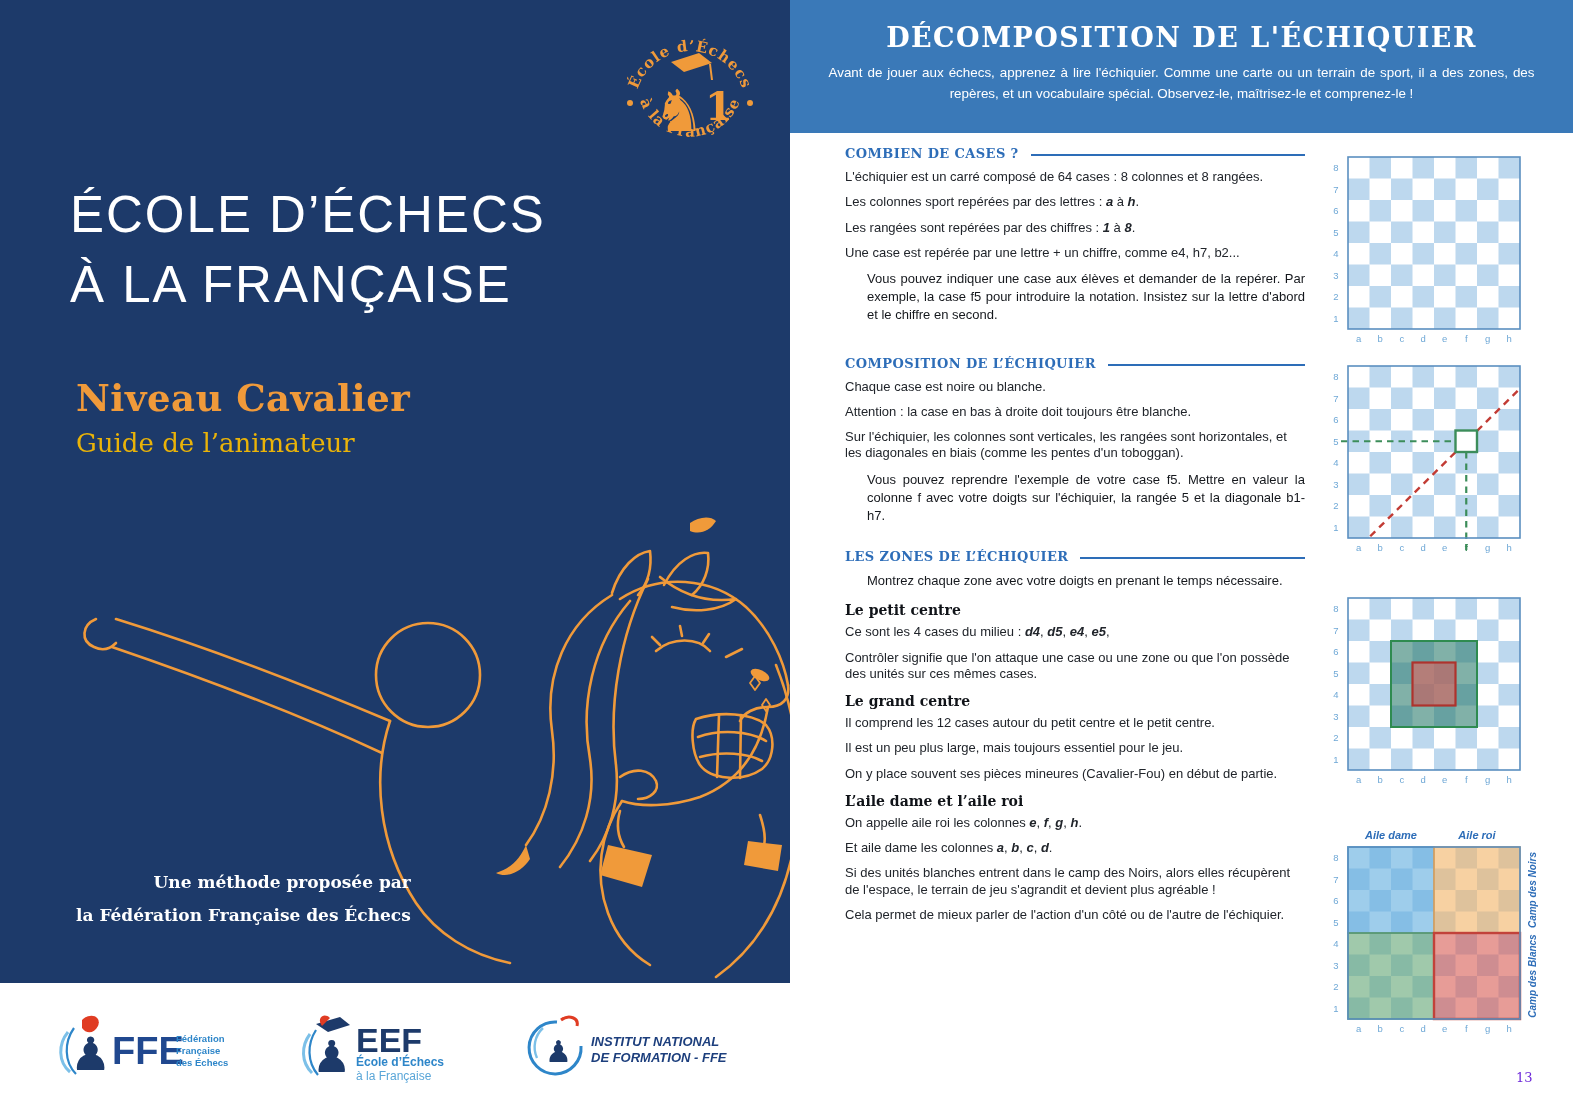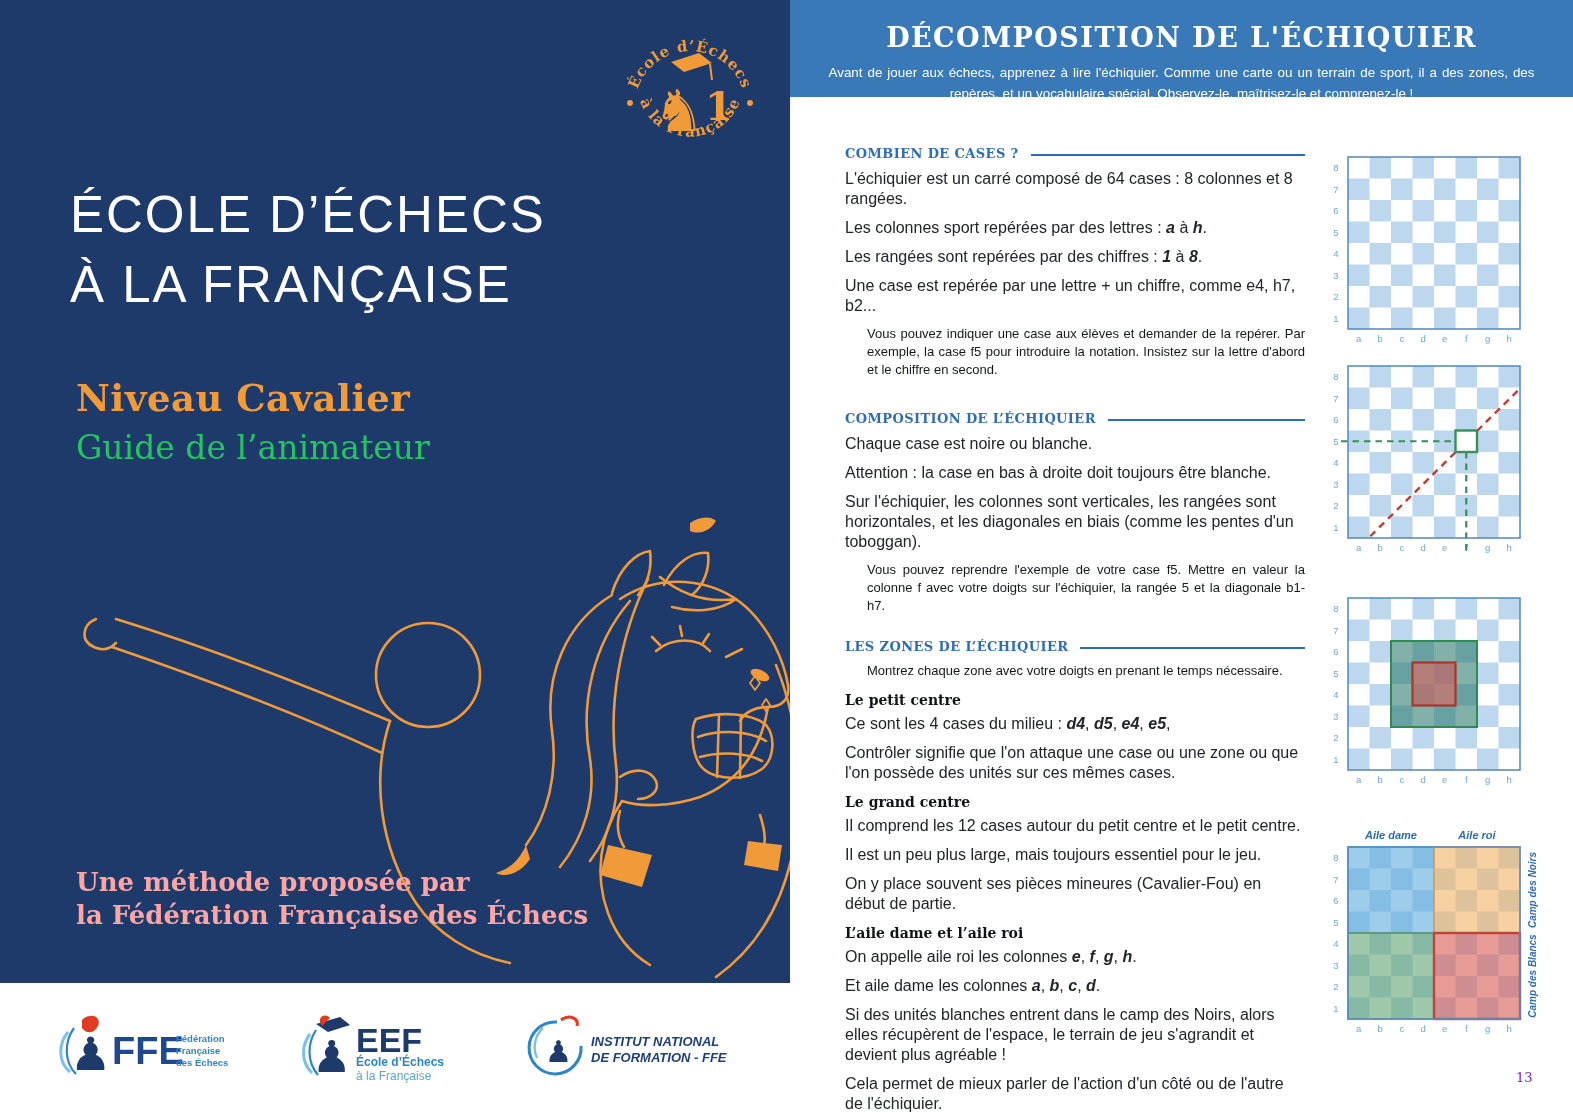--- a/index.html
+++ b/index.html
@@ -8,42 +8,42 @@
 
   
   #cover{position:absolute;left:0;top:0;width:790px;height:1115px;background:#1d3a6a;}
   #cover-footer{position:absolute;left:0;top:983px;width:790px;height:132px;background:#ffffff;
                 display:flex;align-items:center;}
   .cover-title{position:absolute;left:70px;top:180px;color:#ffffff;
                font-family:"Liberation Sans",sans-serif;font-weight:300;
                font-size:51px;letter-spacing:2px;line-height:70px;white-space:nowrap;}
   .level-title{position:absolute;left:76px;top:376px;color:#f09a3a;
                font-family:"DejaVu Serif",serif;font-weight:700;font-size:37px;letter-spacing:.5px;}
-  .level-sub{position:absolute;left:76px;top:428px;color:#22c55e;
-             font-family:"DejaVu Serif",serif;font-size:33px;}
-  .method{position:absolute;left:76px;top:866px;color:#fca5a5;
-          font-family:"DejaVu Serif",serif;font-weight:700;font-size:26px;line-height:33px;}
+  .level-sub{position:absolute;left:76px;top:428px;color:#eab308;
+             font-family:"DejaVu Serif",serif;font-size:26px;}
+  .method{position:absolute;left:76px;top:866px;color:#ffffff;
+          font-family:"DejaVu Serif",serif;font-weight:700;font-size:17px;line-height:33px;text-align:right;}
   #badge{position:absolute;left:615px;top:28px;width:150px;height:150px;}
   #horse{position:absolute;left:60px;top:515px;width:730px;height:468px;}
 
   .logo-row{display:flex;align-items:center;width:100%;justify-content:center;gap:54px;}
 
   
   #rightpage{position:absolute;left:790px;top:0;width:783px;height:1115px;background:#ffffff;}
-  #band{position:absolute;left:0;top:0;width:783px;height:97px;background:#3a79b8;color:#fff;}
+  #band{position:absolute;left:0;top:0;width:783px;height:133px;background:#3a79b8;color:#fff;}
   #band .btitle{margin:22px auto 0;text-align:center;font-family:"DejaVu Serif",serif;
                 font-weight:700;font-size:27px;letter-spacing:1.5px;}
   #band .bintro{width:706px;margin:10px auto 0;font-size:13.4px;line-height:1.55;
                 text-align:justify;text-align-last:center;}
 
   #col{position:absolute;left:55px;top:146px;width:460px;color:#21252b;}
   h2{display:flex;align-items:center;gap:12px;margin:0 0 8px 0;color:#2d6db8;
      font-family:"DejaVu Serif",serif;font-weight:700;font-size:13px;letter-spacing:.4px;white-space:nowrap;}
   h2 .rule{flex:1;border-top:2.5px solid #2d6db8;margin-top:3px;}
-  #col p{margin:0 0 9px 0;font-size:16px;line-height:1.25;}
+  #col p{margin:0 0 9px 0;font-size:13px;line-height:1.25;}
   #col .note{margin:4px 0 12px 22px;font-size:13px;line-height:1.4;
              text-align:justify;color:#15181d;}
   h3{margin:11px 0 6px 0;font-family:"DejaVu Serif",serif;font-weight:700;font-size:14px;color:#101318;}
   .bi{font-weight:700;font-style:italic;}
   #sec-composition{margin-top:31px;}
   #sec-zones{margin-top:24px;}
 
   
   .board{position:absolute;width:236px;height:220px;}
   #b1{left:1324px;top:135px;} #b2{left:1324px;top:344px;}

